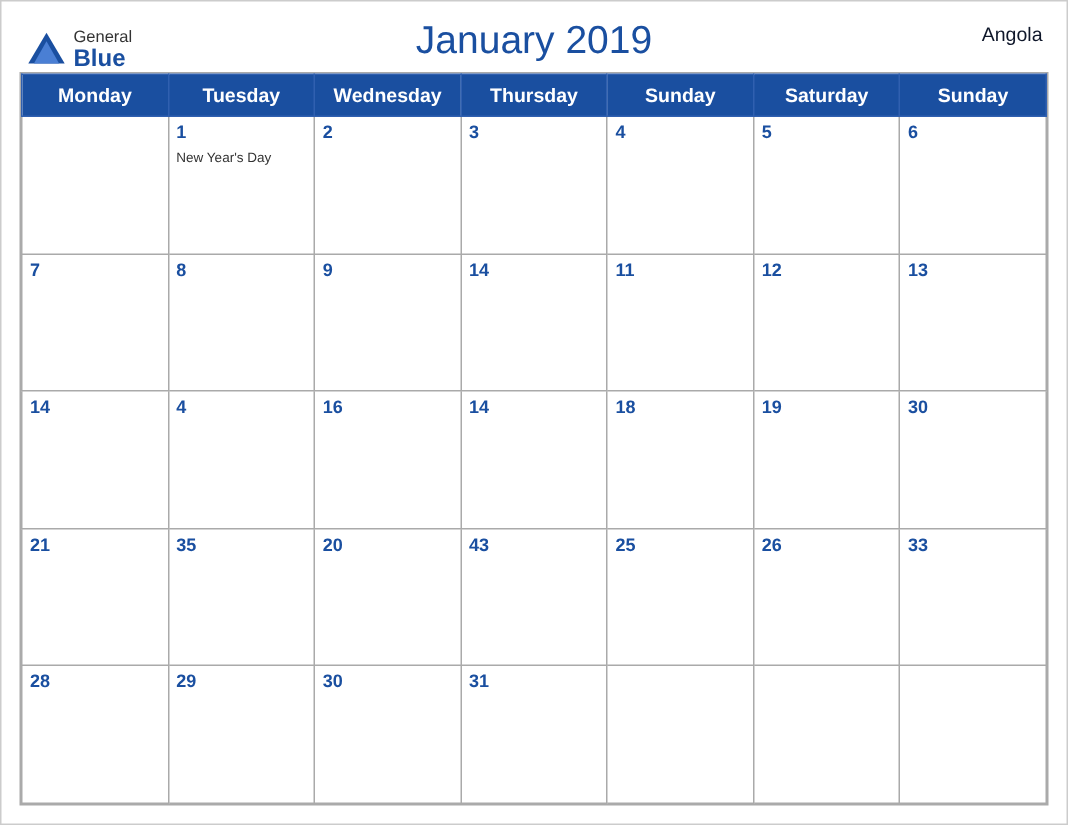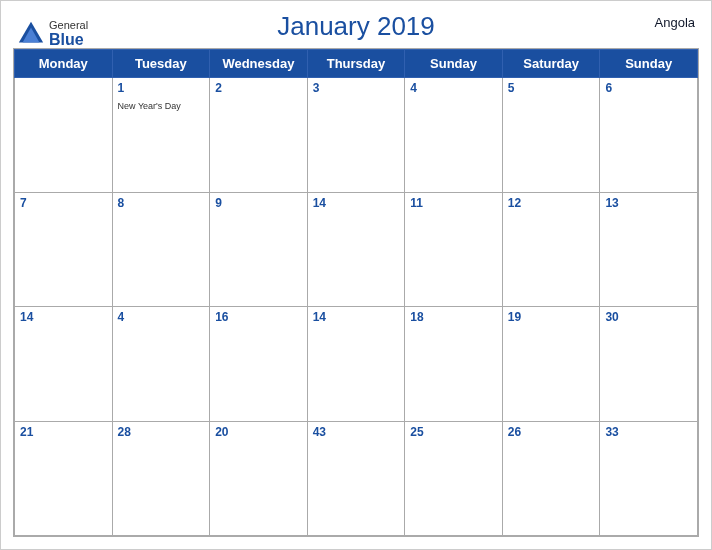--- a/index.html
+++ b/index.html
@@ -208,34 +208,51 @@
             </td>
             <td>
               <span class="day-num">30</span>
             </td>
           </tr>
           <tr>
             <td>
               <span class="day-num">21</span>
             </td>
             <td>
+              <span class="day-num">35</span>
+            </td>
+            <td>
+              <span class="day-num">20</span>
+            </td>
+            <td>
+              <span class="day-num">43</span>
+            </td>
+            <td>
+              <span class="day-num">25</span>
+            </td>
+            <td>
+              <span class="day-num">26</span>
+            </td>
+            <td>
+              <span class="day-num">33</span>
+            </td>
+          </tr>
+          <tr>
+            <td>
               <span class="day-num">28</span>
             </td>
             <td>
-              <span class="day-num">20</span>
-            </td>
-            <td>
-              <span class="day-num">43</span>
-            </td>
-            <td>
-              <span class="day-num">25</span>
-            </td>
-            <td>
-              <span class="day-num">26</span>
-            </td>
-            <td>
-              <span class="day-num">33</span>
-            </td>
+              <span class="day-num">29</span>
+            </td>
+            <td>
+              <span class="day-num">30</span>
+            </td>
+            <td>
+              <span class="day-num">31</span>
+            </td>
+            <td class="empty-cell"></td>
+            <td class="empty-cell"></td>
+            <td class="empty-cell"></td>
           </tr>
         </tbody>
     </table>
   </div>
 </div>
 
 </body></html>

